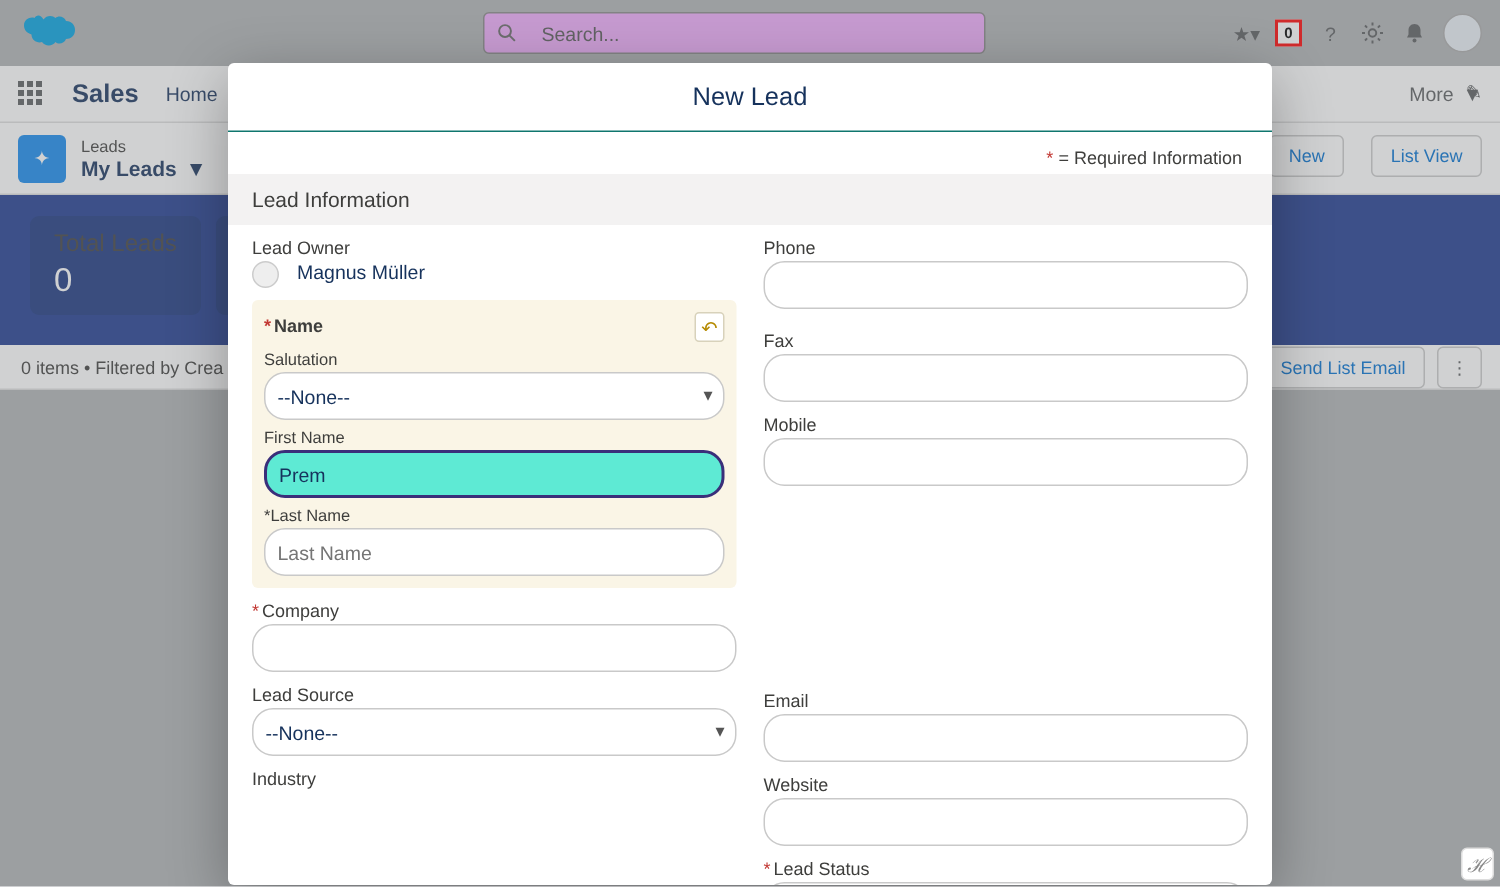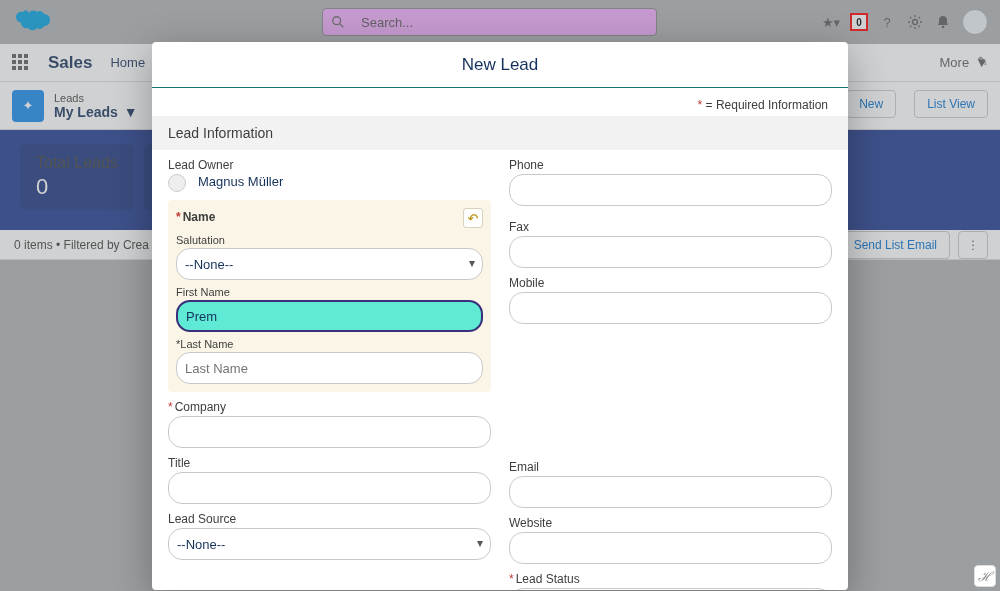--- a/index.html
+++ b/index.html
@@ -202,26 +202,25 @@
       </div>
 
       <div class="fld" style="margin-top:8px">
         <div class="lab">
             <span class="ast">*</span>
             <span>Company</span>
           </div>
         <input class="inp" style="">
       </div>
       <div class="fld">
-        <div class="lab">Title</div>
-        <input class="inp" style="">
-      </div>
-      <div class="fld">
         <div class="lab">Lead Source</div>
         <div class="selwrap"><select class="sel"><option>--None--</option></select></div>
+      </div>
+      <div class="fld">
+        <div class="lab">Industry</div>
       </div>
     </div>
 
     <div class="col col2">
       <div class="fld short">
         <div class="lab">Phone</div>
         <input class="inp" style="">
       </div>
       <div class="fld">
         <div class="lab">Fax</div>

